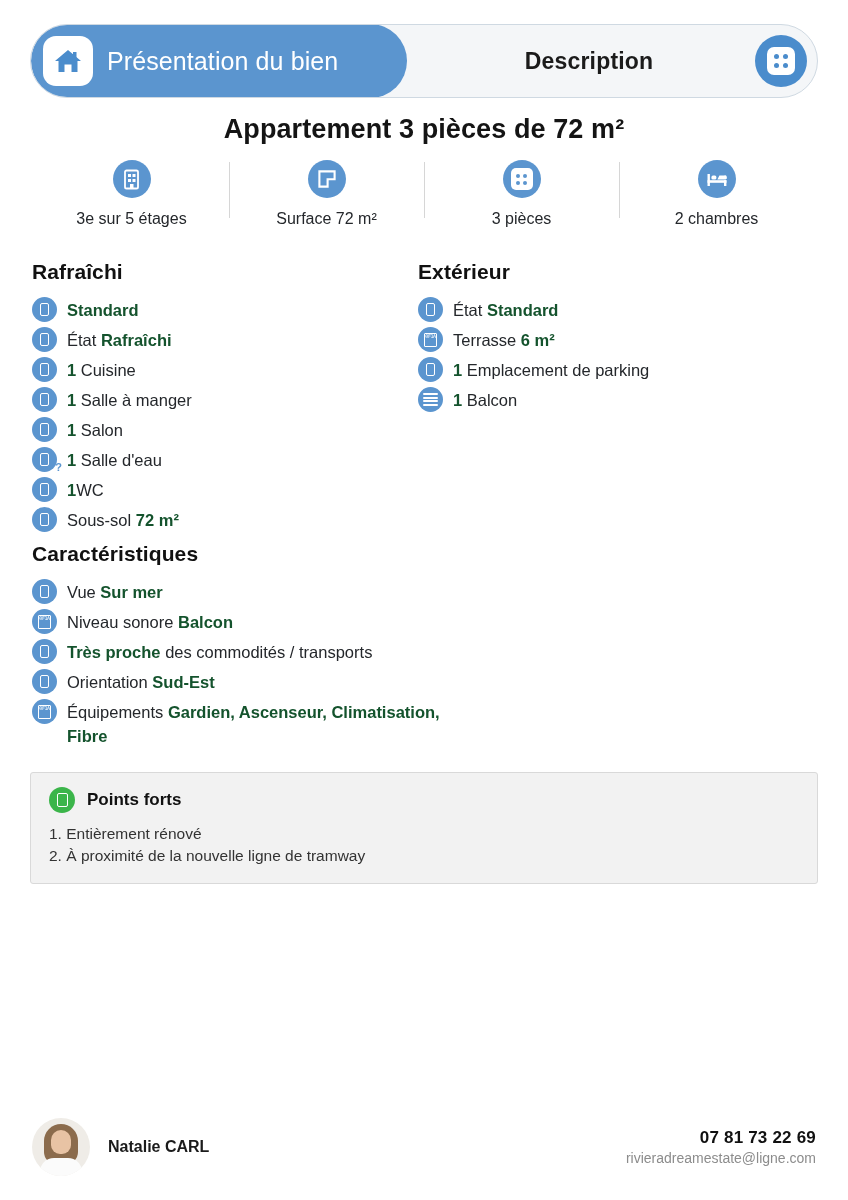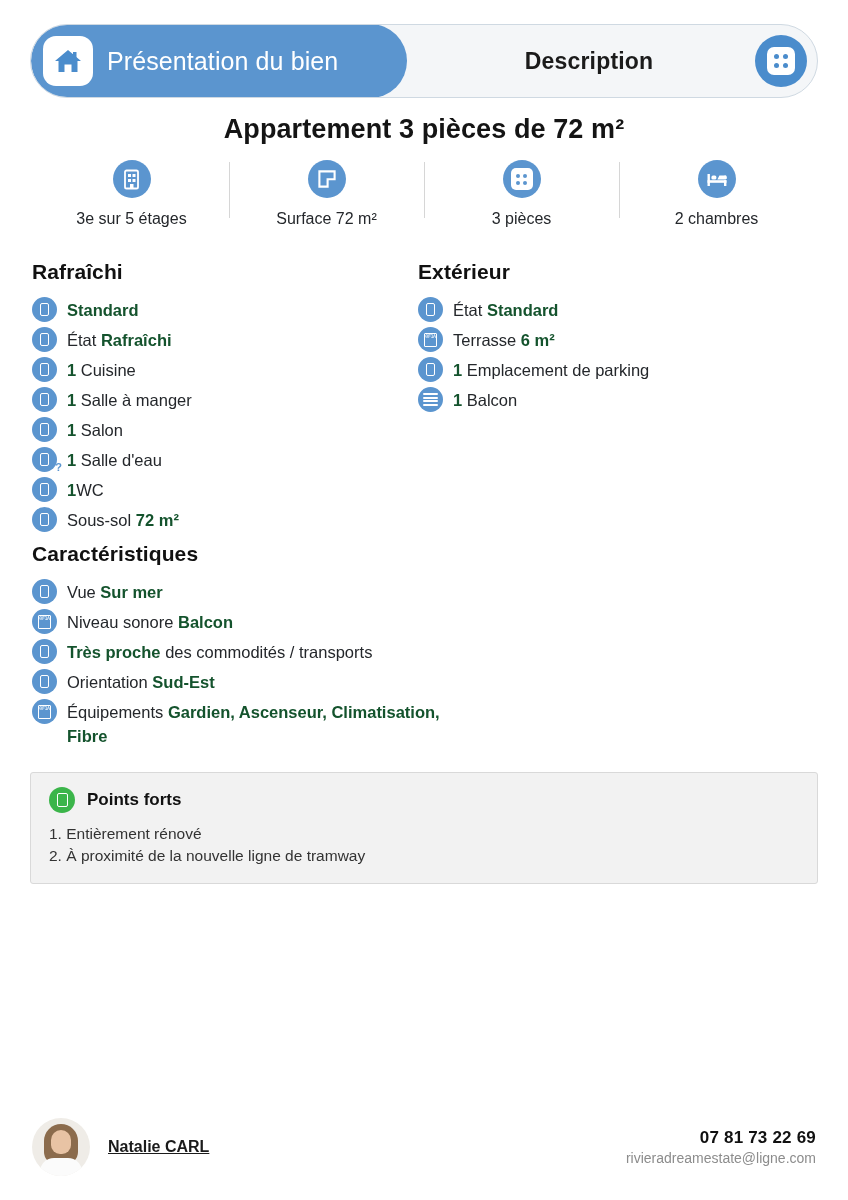--- a/index.html
+++ b/index.html
@@ -315,21 +315,20 @@
   .avatar .body {
     position: absolute; left: 8px; bottom: -4px;
     width: 42px; height: 22px;
     background: #fbfbfb;
     border-radius: 14px 14px 0 0;
   }
   .agent-name {
     font-size: 16px;
     font-weight: bold;
     color: #1b1b1b;
-    text-decoration: underline;
   }
   .contact { text-align: right; }
   .phone {
     font-size: 17px;
     font-weight: bold;
     color: #111;
     letter-spacing: .2px;
   }
   .email {
     font-size: 14px;

